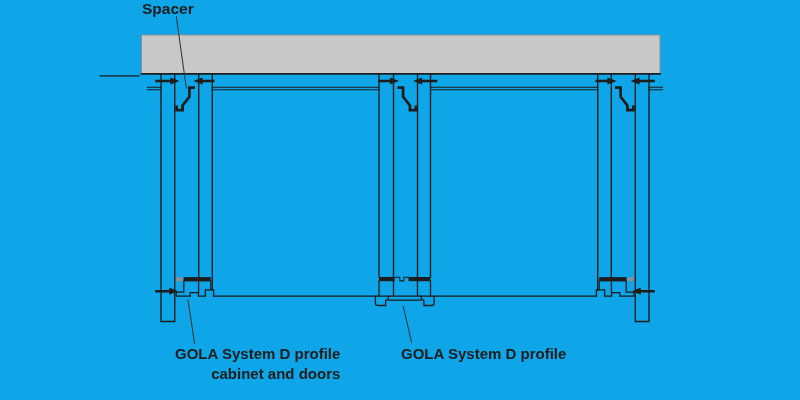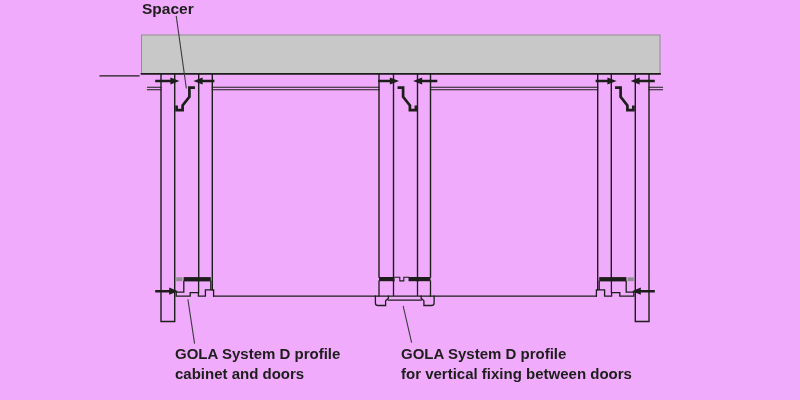--- a/index.html
+++ b/index.html
@@ -1,17 +1,17 @@
 <!DOCTYPE html>
 <html><head>
 <meta charset="utf-8">
 <style>
   html,body{margin:0;padding:0;background:#fff;}
-  #stage{position:relative;width:800px;height:400px;background:#f0abfc;overflow:hidden;
-         font-family:"Liberation Sans","DejaVu Sans",sans-serif;}
+  #stage{position:relative;width:800px;height:400px;background:#0ea5e9;overflow:hidden;
+         font-family:"Liberation Sans","DejaVu Sans",sans-serif;text-align:right;}
   #drawing{position:absolute;left:0;top:0;}
   .lbl{position:absolute;font-weight:700;color:#1d1d1b;font-size:15px;line-height:20px;
        letter-spacing:0px;white-space:nowrap;}
   #spacer-lbl{left:142px;top:0px;font-size:15.5px;line-height:18px;}
   #label-left{left:175px;top:344px;}
   #label-middle{left:401px;top:344px;}
 </style>
 </head>
 <body>
 
@@ -102,16 +102,15 @@
 
   <div id="spacer-lbl" class="lbl">Spacer</div>
 
   <div id="label-left" class="lbl">
     <div>GOLA System D profile</div>
     <div>cabinet and doors</div>
   </div>
 
   <div id="label-middle" class="lbl">
     <div>GOLA System D profile</div>
-    <div>for vertical fixing between doors</div>
   </div>
 
 </div>
 
 </body></html>

